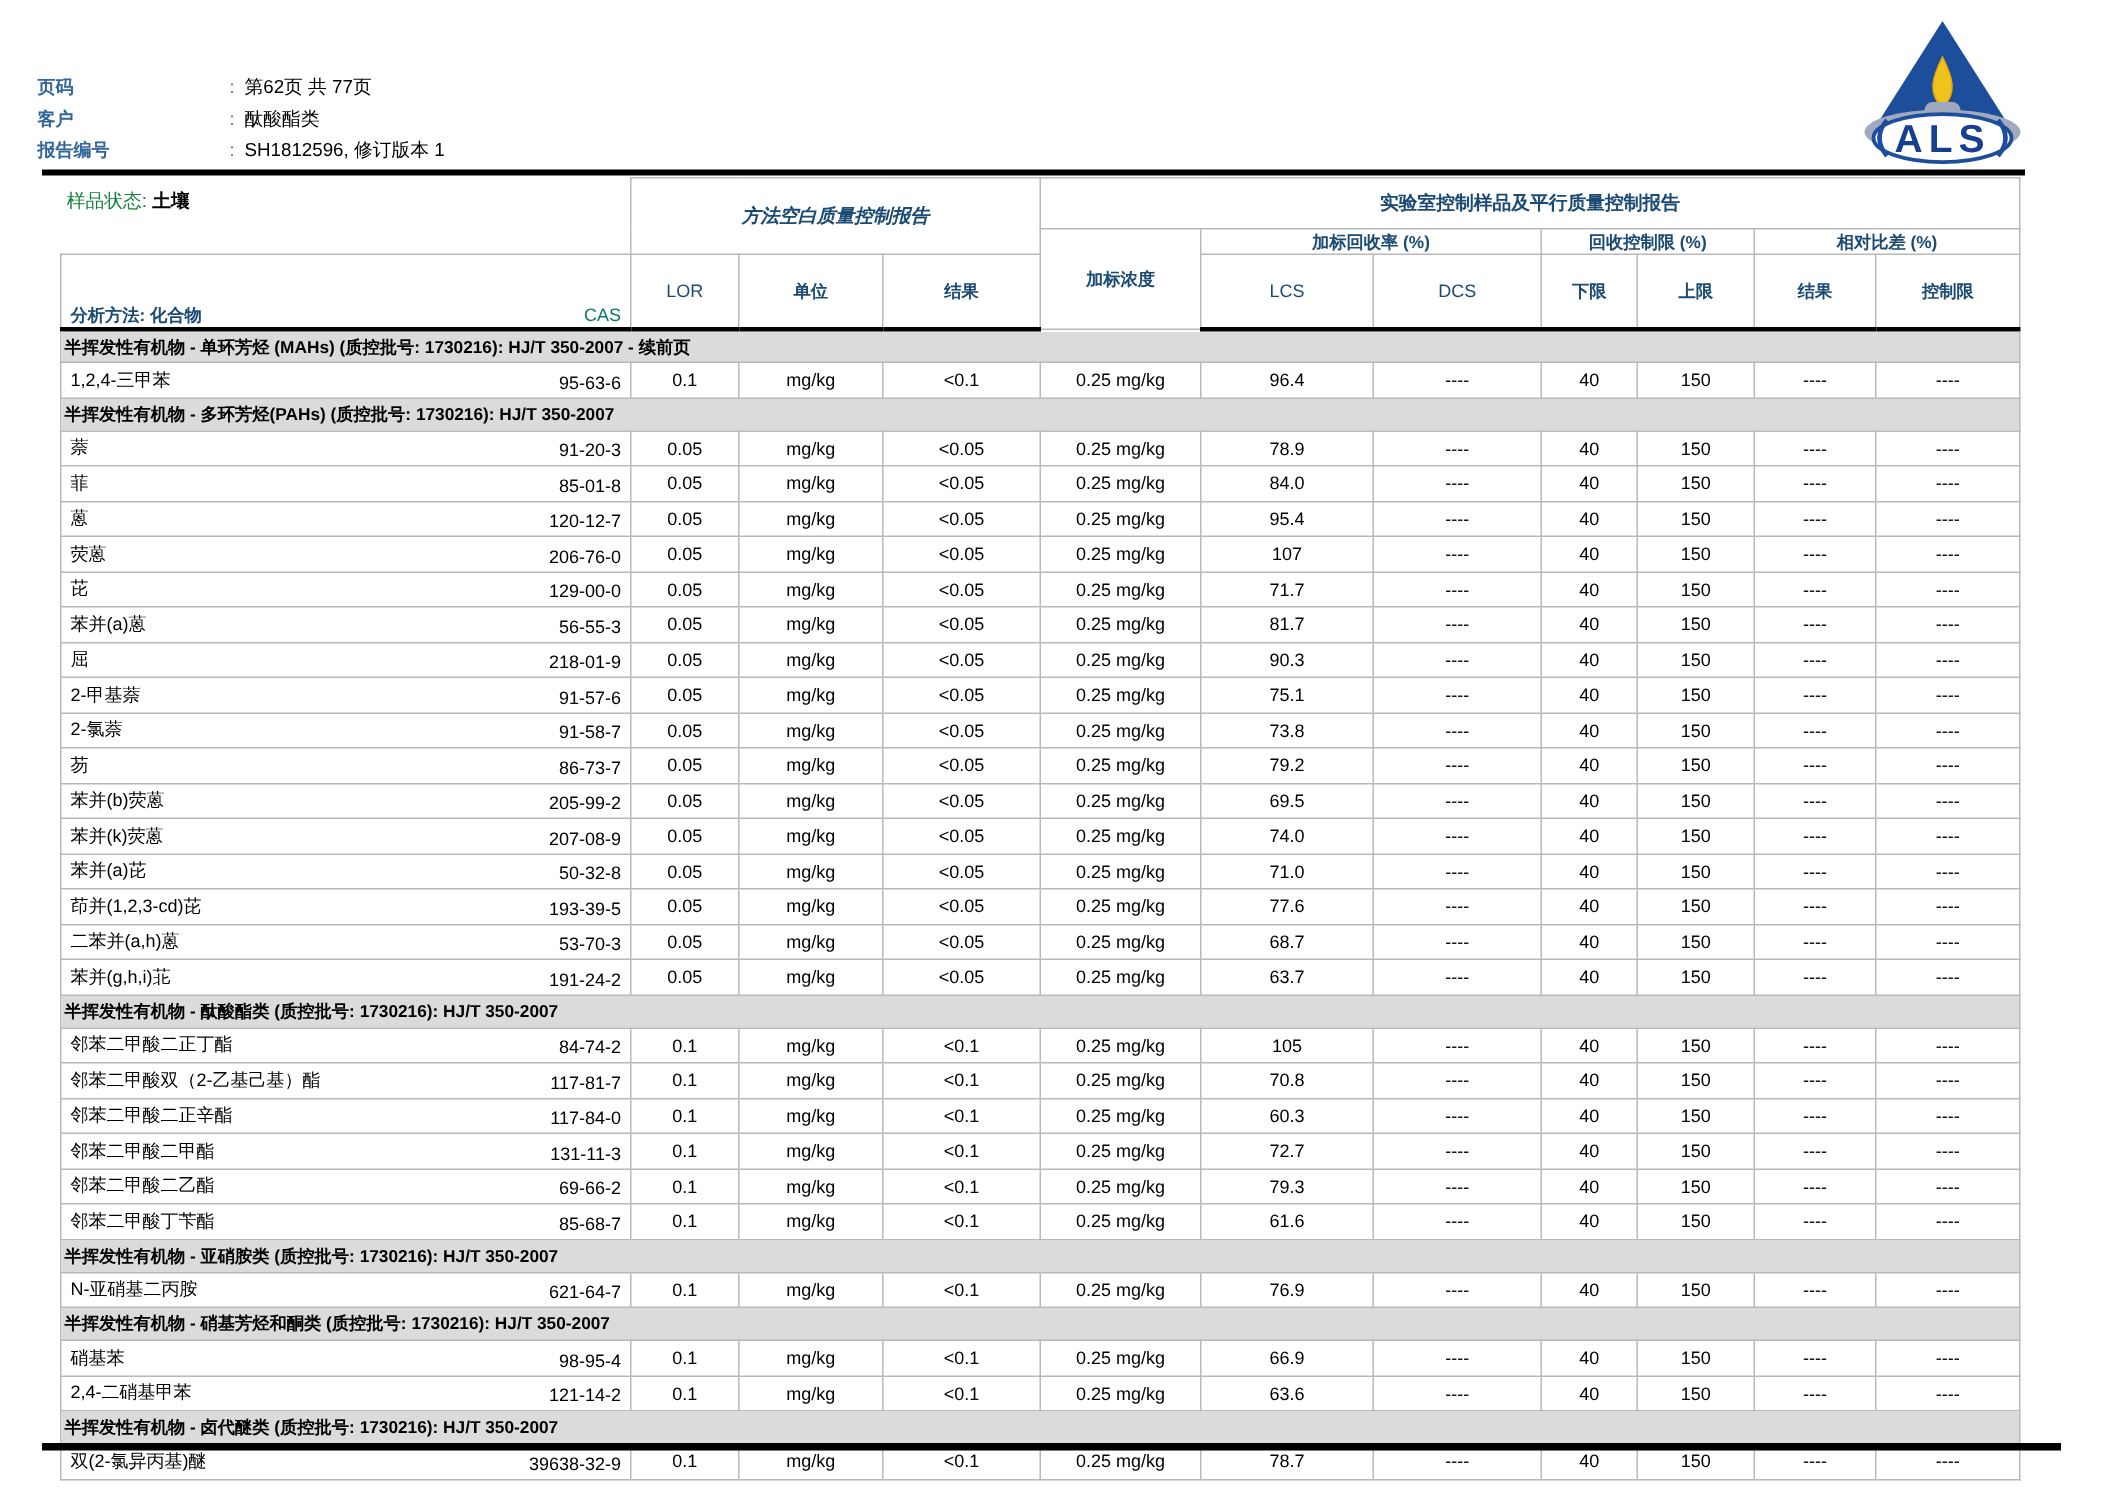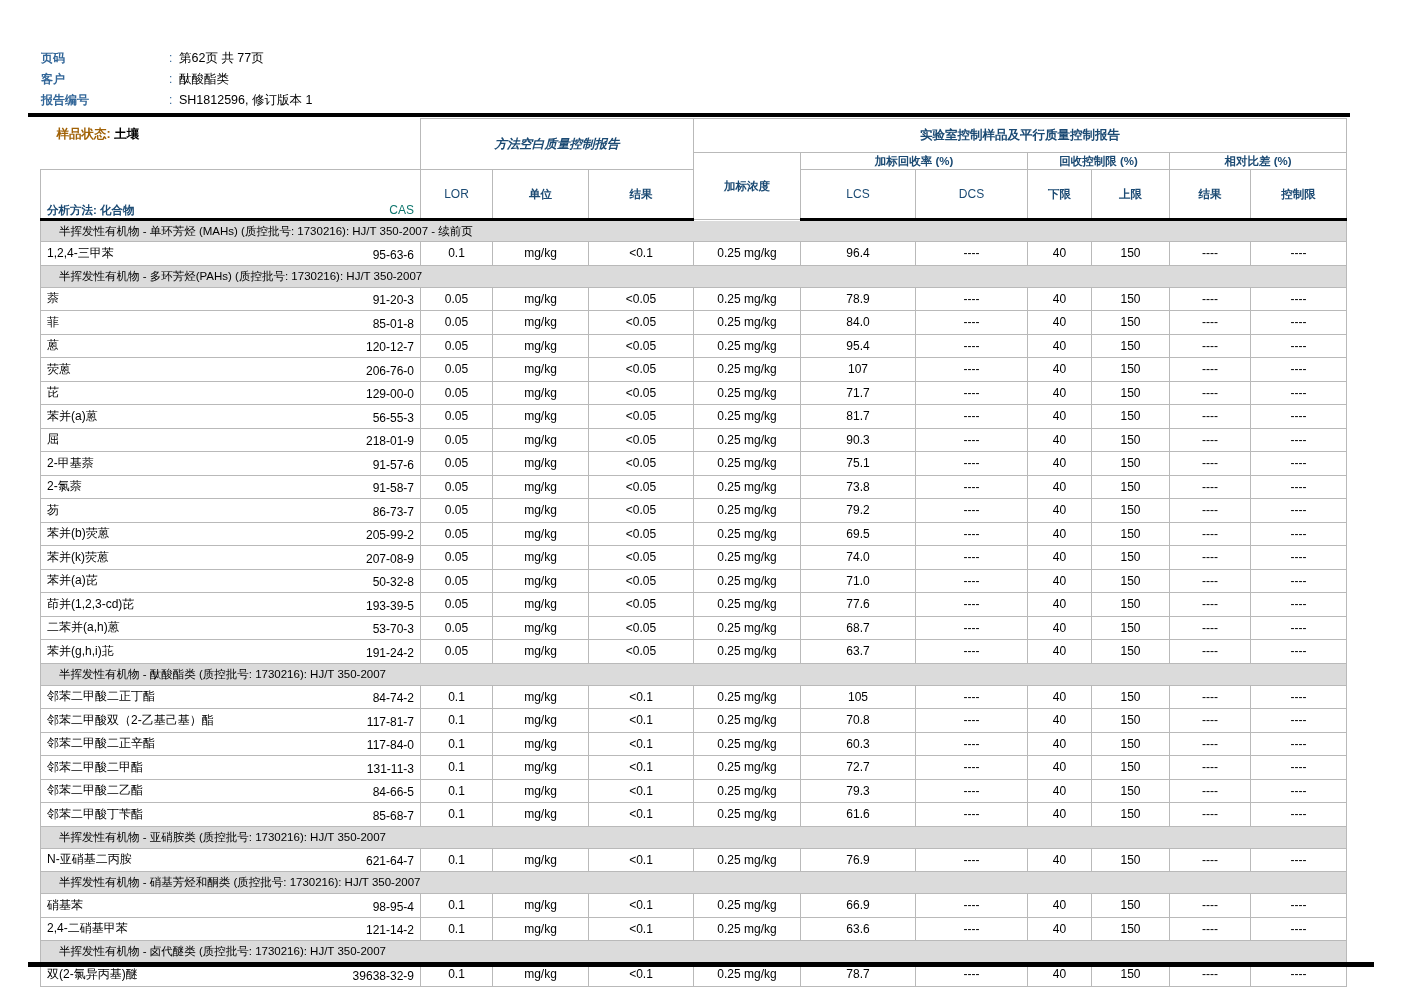--- a/index.html
+++ b/index.html
@@ -1,21 +1,21 @@
 <!DOCTYPE html>
 <html><head>
 <meta charset="utf-8">
 <style>
   * { margin:0; padding:0; box-sizing:border-box; }
   html,body { width:1402px; height:992px; background:#ffffff;
     font-family:"Liberation Sans", sans-serif; color:#000; overflow:hidden; }
   .page { position:relative; width:1402px; height:992px; background:#fff; }
 
   
-  .doc-header { position:absolute; left:25px; top:50px;margin-left:16px; }
+  .doc-header { position:absolute; left:25px; top:50px; }
   .hdr-row { display:flex; align-items:baseline; height:21px; font-size:12px; }
   .hdr-label { width:128px; color:#336799; font-weight:bold; }
   .hdr-sep { color:#336799; width:10px; }
   .hdr-value { color:#000; font-size:12.5px; }
 
   .top-rule { position:absolute; left:28px; top:113px; width:1322px; height:4px; background:#000; }
   .bottom-rule { position:absolute; left:28px; top:962px; width:1346px; height:5px; background:#000; }
 
   
   .logo { position:absolute; top:12px; right:52px; width:110px; height:100px; }
@@ -24,34 +24,34 @@
   .qc-table-wrap { position:absolute; left:40px; top:118px; width:1306px; }
   table.qc { border-collapse:collapse; table-layout:fixed; width:1306px; font-size:12px; }
   table.qc td, table.qc th { border:1px solid #b9b9b9; overflow:hidden; white-space:nowrap; }
 
   
   .rowA td { height:34px; }
   .rowB td { height:17px; }
   .rowC td { height:19px; border-bottom:3px solid #000 !important; }
   td.free { border:none !important; background:#fff; }
   .rowA .free { vertical-align:top; padding:7px 4px 0 4px; font-size:12.5px; }
-  .sample-label { color:#a16207; font-weight:bold;margin-left:12px; }
+  .sample-label { color:#15803d; font-weight:normal; }
   .sample-value { color:#000; font-weight:bold; }
   .grp-title { color:#1b4a73; font-weight:bold; text-align:center; vertical-align:middle; font-size:12.5px; }
   .italic { font-style:italic; }
   .subhdr { color:#1b4a73; font-weight:bold; text-align:center; vertical-align:middle; font-size:11.5px; }
   .rowC td { color:#1b4a73; text-align:center; font-size:11.5px; font-weight:bold; vertical-align:middle; }
   .rowC td.latin { font-weight:normal; font-size:12px;text-align:center; }
   .analyte-hdr { display:flex; justify-content:space-between; padding:0 6px;margin-top:33px; }
   .analyte-hdr .ah-l { font-weight:bold; color:#1b4a73; }
   .analyte-hdr .ah-r { font-weight:normal; color:#0f766e; font-size:12px; }
 
   
-  tr.section-row td { background:#dbdbdb; height:22px; font-weight:normal; font-size:11.5px;
-      padding-left:18px; vertical-align:middle; color:#000; }
+  tr.section-row td { background:#dbdbdb; height:22px; font-weight:bold; font-size:11.5px;
+      padding-left:2px; vertical-align:middle; color:#000; }
   tr.data-row td { height:23.5px; vertical-align:middle; background:#fff; }
   td.name-cell { padding:0 6px; }
   td.name-cell .cell-inner { display:flex; justify-content:space-between; align-items:flex-end; }
   td.num { text-align:center; }
 
   .logo svg { display:block; }
 </style>
 </head>
 <body>
 
@@ -68,20 +68,32 @@
       <span class="hdr-sep">:</span>
       <span class="hdr-value">酞酸酯类</span>
     </div>
     <div class="hdr-row">
       <span class="hdr-label">报告编号</span>
       <span class="hdr-sep">:</span>
       <span class="hdr-value">SH1812596, 修订版本 1</span>
     </div>
   </div>
 
+  <div class="logo">
+    <svg width="110" height="100" viewBox="0 0 110 100">
+      <polygon points="55,2 8,76 102,76" fill="#1c4e9c"></polygon>
+      <path d="M55,26 C48,40 45,50 55,60 C65,50 62,40 55,26 Z" fill="#f2c21c" stroke="#e0a90a" stroke-width="1"></path>
+      <rect x="43" y="56" width="24" height="11" rx="5.5" fill="#a0a9bd"></rect>
+      <ellipse cx="55" cy="76" rx="52" ry="15" fill="#a0a9bd"></ellipse>
+      <ellipse cx="55" cy="80" rx="46" ry="16" fill="#ffffff" stroke="#1c4e9c" stroke-width="2.5"></ellipse>
+      <text x="55" y="89" text-anchor="middle" font-family="Liberation Sans, sans-serif" font-size="26" font-weight="bold" letter-spacing="4" fill="#173f8f">ALS</text>
+      <path d="M18,68 Q8,80 18,92" fill="none" stroke="#1c4e9c" stroke-width="3"></path>
+      <path d="M92,68 Q102,80 92,92" fill="none" stroke="#1c4e9c" stroke-width="3"></path>
+    </svg>
+  </div>
 
   <div class="top-rule"></div>
 
   <div class="qc-table-wrap">
     <table class="qc">
       <colgroup>
         <col style="width:380px">
           <col style="width:72px">
           <col style="width:96px">
           <col style="width:105px">
@@ -512,21 +524,21 @@
             <td class="num">----</td>
             <td class="num">40</td>
             <td class="num">150</td>
             <td class="num">----</td>
             <td class="num">----</td>
           </tr>
           <tr class="data-row">
             <td class="name-cell">
               <div class="cell-inner">
                 <span>邻苯二甲酸二乙酯</span>
-                <span>84-66-5</span>
+                <span>69-66-2</span>
               </div>
             </td>
             <td class="num">0.1</td>
             <td class="num">mg/kg</td>
             <td class="num">&lt;0.1</td>
             <td class="num">0.25 mg/kg</td>
             <td class="num">79.3</td>
             <td class="num">----</td>
             <td class="num">40</td>
             <td class="num">150</td>

